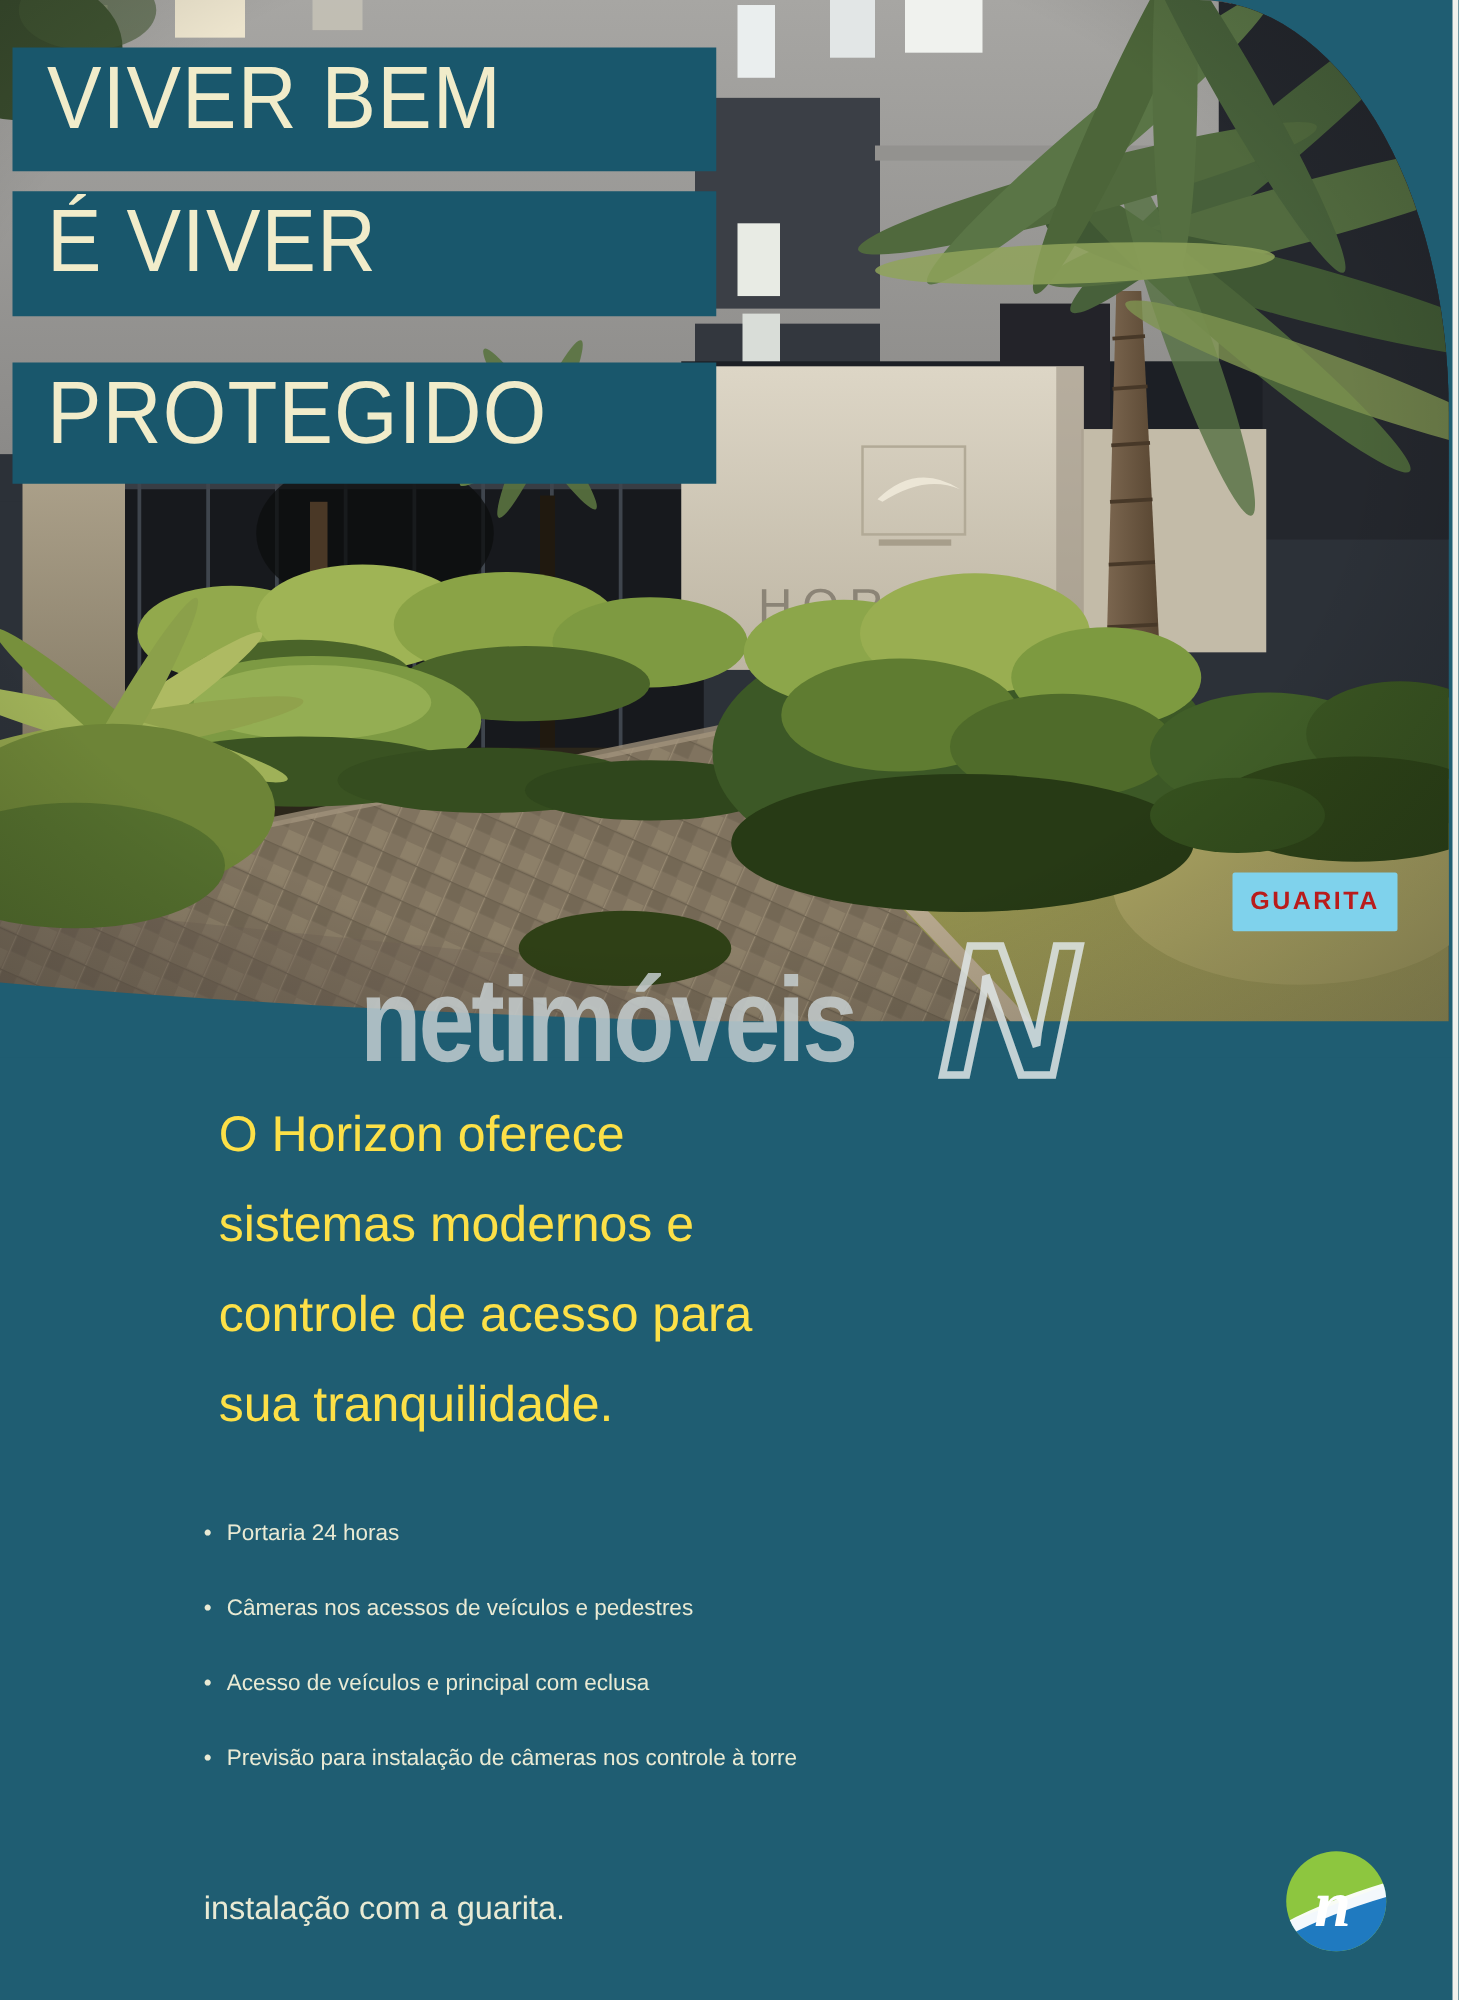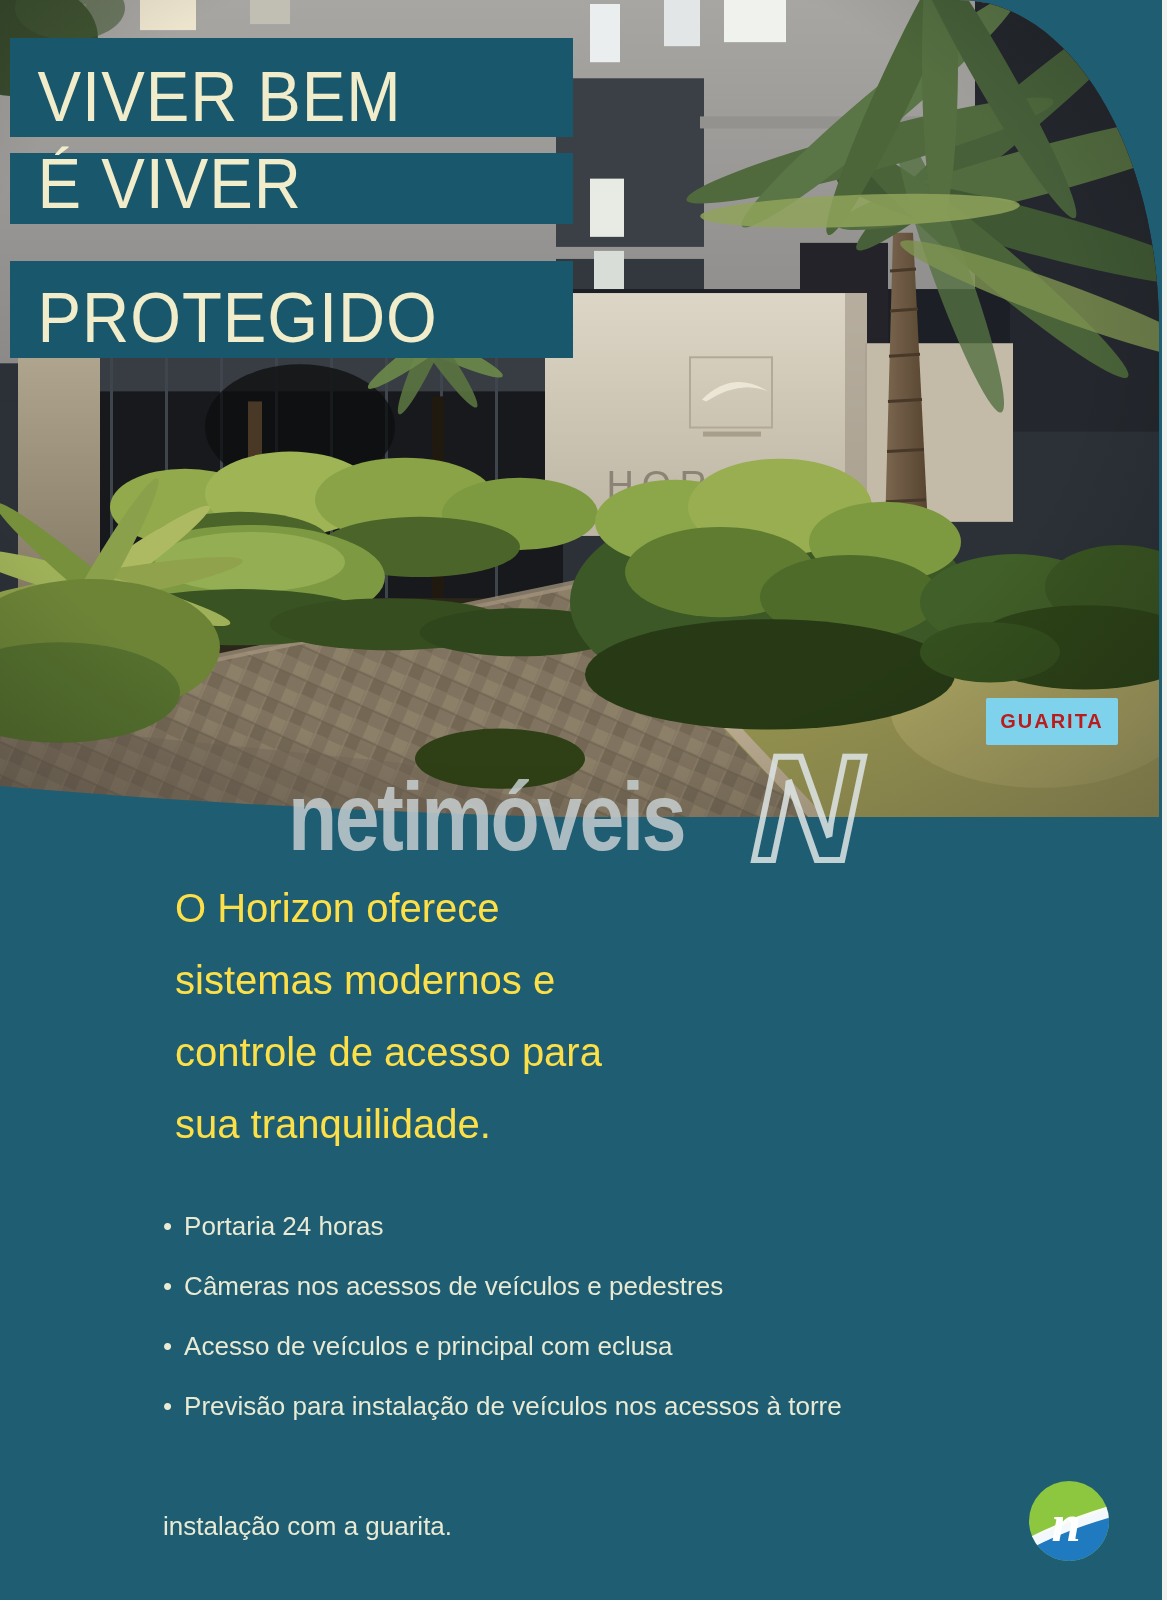--- a/index.html
+++ b/index.html
@@ -13,41 +13,41 @@
   .guarita{position:absolute;left:986px;top:698px;width:132px;height:47px;
            background:#7fd2ec;color:#b91c1c;font-weight:bold;font-size:20px;
            letter-spacing:2px;display:flex;align-items:center;justify-content:center;
            border-radius:2px;}
 
   
   .curve{position:absolute;left:0;top:756px;width:1167px;height:90px;z-index:4;display:block;}
 
   
   .headline{position:absolute;left:10px;top:38px;width:563px;z-index:5;}
-  .bar{background:#19576c;width:563px;display:flex;align-items:flex-end;}
+  .bar{background:#19576c;width:563px;display:flex;align-items:flex-start;}
   .bar-1{height:99px;margin-bottom:10px;}
-  .bar-2{height:71px;margin-bottom:9px;margin-top:16px;}
+  .bar-2{height:100px;margin-bottom:9px;margin-top:16px;}
   .bar-3{height:97px;margin-top:37px;}
   .bar span{display:inline-block;padding-left:30px;color:#f1ecca;font-size:71px;
             font-weight:400;letter-spacing:1px;transform:scaleX(.92);
             transform-origin:0 50%;white-space:nowrap;}
 
   
   .wm{position:absolute;left:288px;top:762px;z-index:6;}
   .wm-text{display:inline-block;font-size:96px;font-weight:bold;color:#c9d2d4;
            opacity:.82;letter-spacing:-3px;transform:scaleX(.84);transform-origin:0 0;
            white-space:nowrap;}
   .wm-n{position:absolute;left:748px;top:738px;width:125px;height:140px;z-index:6;
         opacity:.85;display:block;}
 
   
   .intro{position:absolute;left:175px;top:872px;z-index:6;color:#fde047;
          font-size:40px;line-height:72px;font-weight:400;}
   .features{position:absolute;left:163px;top:1196px;width:880px;z-index:6;
-            list-style:none;margin:0;padding:0;color:#e9ead4;font-size:26px;
+            list-style:none;margin:0;padding:0;color:#e9ead4;font-size:18px;
             line-height:60px;}
   .features li{margin:0;padding:0;}
   .features .dot{margin-right:12px;}
   .cont{position:absolute;left:163px;top:1496px;width:880px;z-index:6;
         color:#e9ead4;font-size:26px;line-height:60px;}
 
   
   .badge{position:absolute;left:1028px;top:1480px;width:82px;height:82px;z-index:6;display:block;}
 
   
@@ -259,21 +259,21 @@
     <li>
       <span class="dot">•</span><span>Portaria 24 horas</span>
     </li>
     <li>
       <span class="dot">•</span><span>Câmeras nos acessos de veículos e pedestres</span>
     </li>
     <li>
       <span class="dot">•</span><span>Acesso de veículos e principal com eclusa</span>
     </li>
     <li>
-      <span class="dot">•</span><span>Previsão para instalação de veículos nos acessos à torre</span>
+      <span class="dot">•</span><span>Previsão para instalação de câmeras nos controle à torre</span>
     </li>
   </ul>
   <div class="cont">instalação com a guarita.</div>
 
   <svg class="badge" viewBox="0 0 84 84">
     <defs>
         <clipPath id="bc">
           <circle cx="42" cy="42" r="41"></circle>
         </clipPath>
       </defs>

